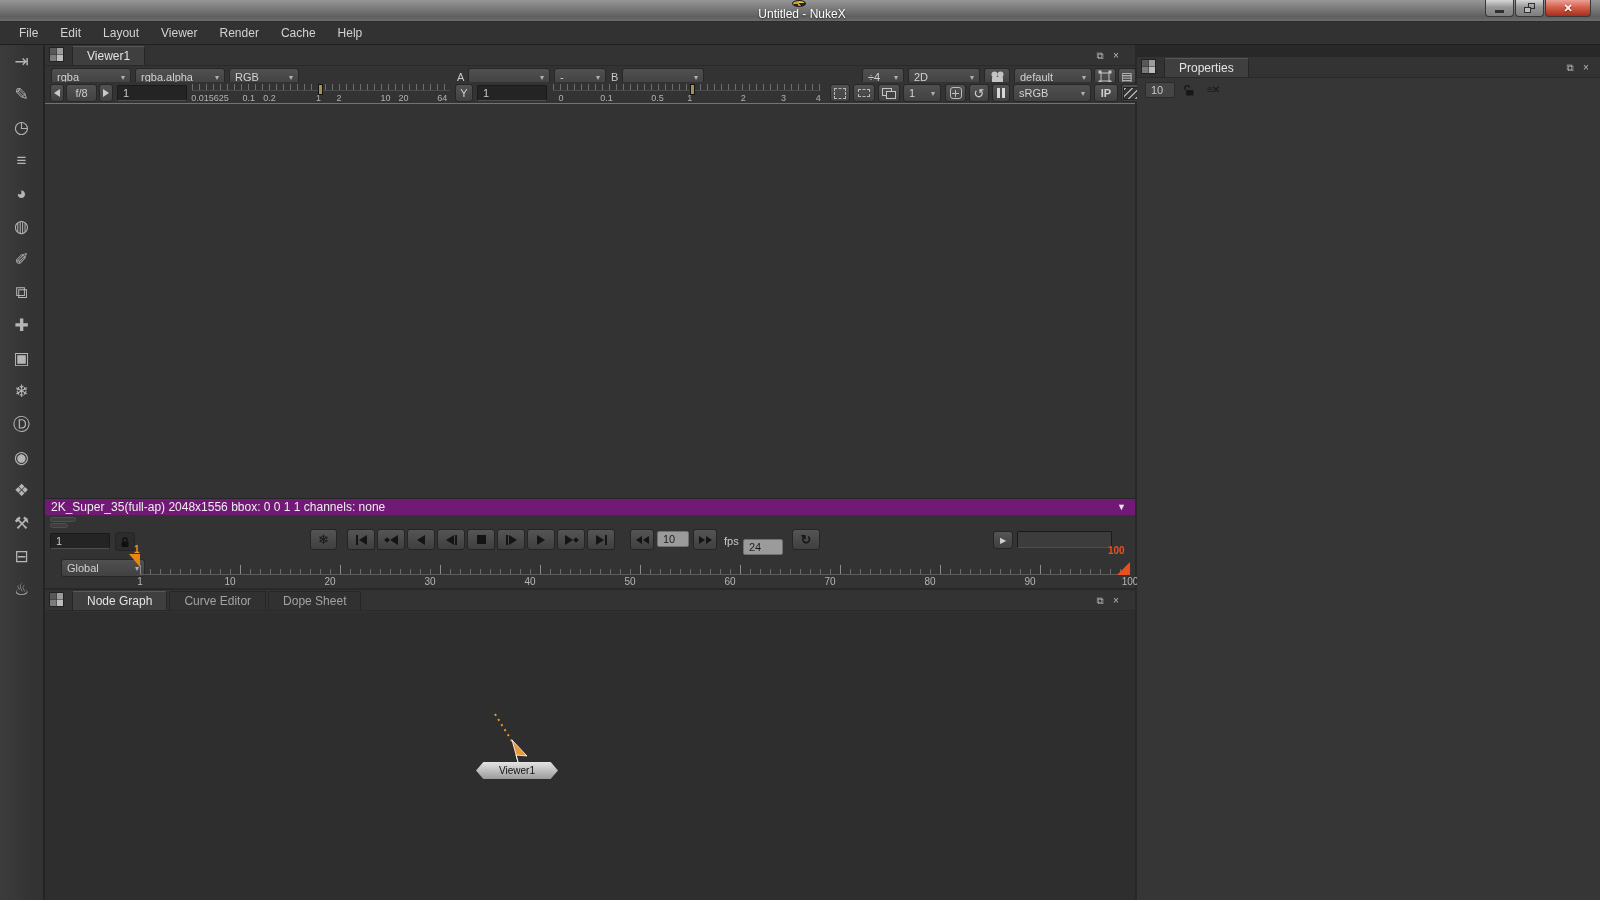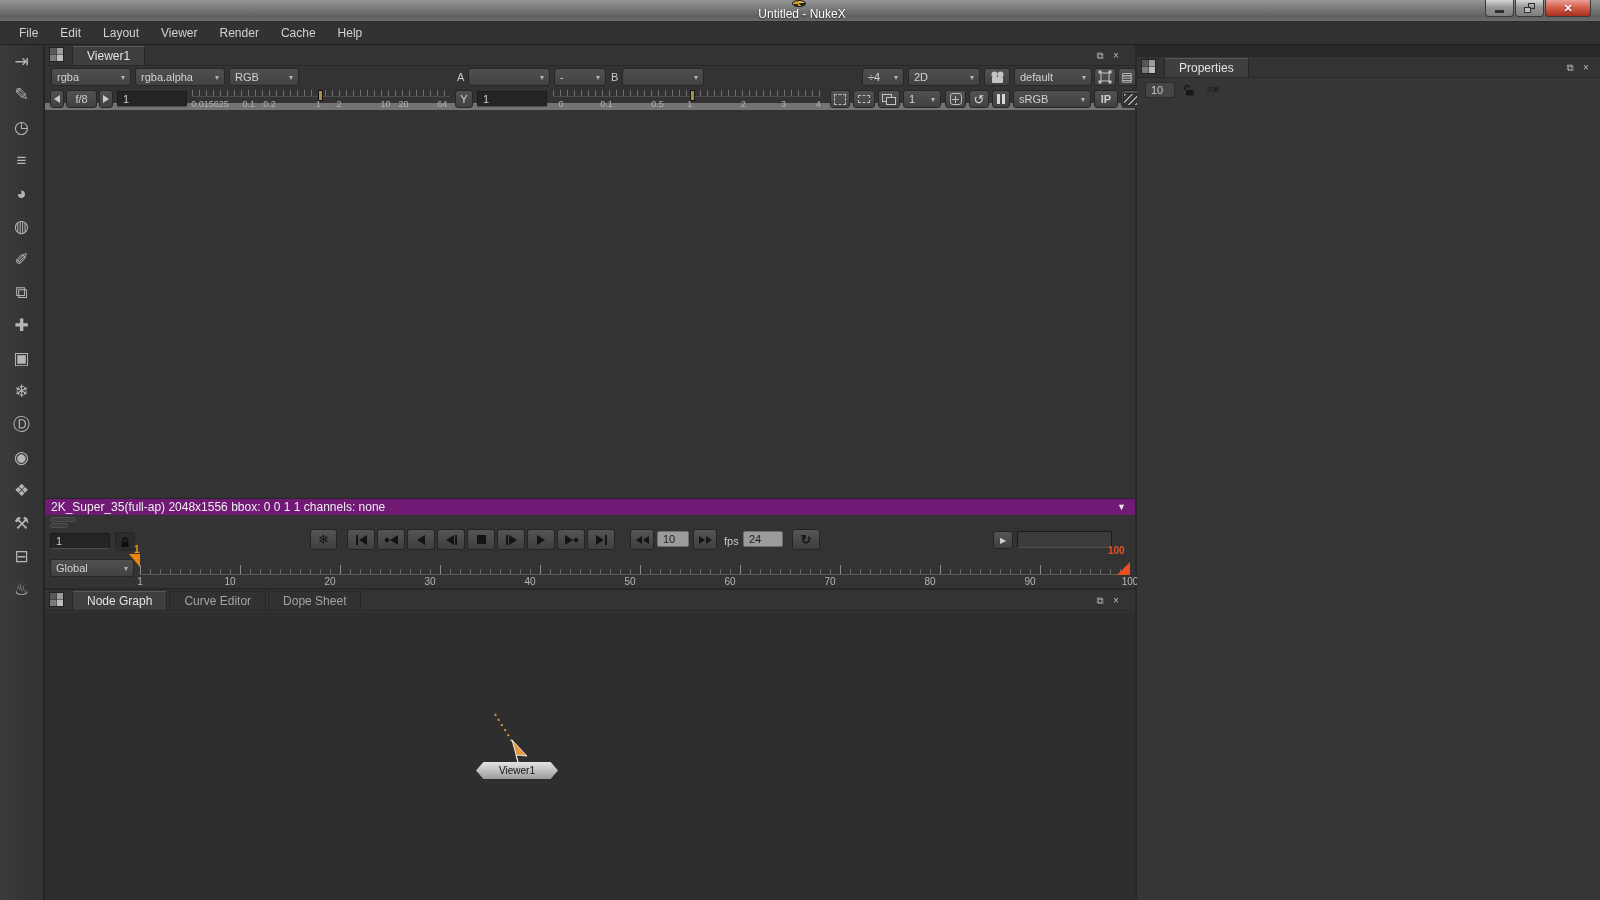--- a/index.html
+++ b/index.html
@@ -49,21 +49,21 @@
     background-size:50% 50%; background-repeat:no-repeat;
     background-position:0 0,100% 0,0 100%,100% 100%; }
   .tab { height:19px; padding:0 14px; font-size:12px; display:flex; align-items:center; color:#a3a3a3;
     background:#313131; border:1px solid #262626; border-bottom:none; border-radius:2px 2px 0 0; margin-right:2px; }
   .tab.active { background:#3f3f3f; color:#e3e3e3; border-color:#585858 #262626 transparent; }
   .pane-ctl { position:absolute; top:4px; width:14px; height:13px; color:#b9b9b9; font-size:10px;
     line-height:13px; text-align:center; }
 
   
   .vrow { position:absolute; left:0; width:100%; height:22px; background:#333; }
-  #vrow1 { top:21px; } #vrow2 { top:43px; border-bottom:7px solid #737373; }
+  #vrow1 { top:21px; } #vrow2 { top:37px; border-bottom:1px solid #737373; }
   .dd { position:absolute; top:2px; height:18px; background:linear-gradient(#505050,#414141);
     border:1px solid #272727; border-radius:3px; font-size:11px; color:#d2d2d2;
     display:flex; align-items:center; padding:0 5px; }
   .dd .caret { margin-left:auto; font-size:8px; color:#b0b0b0; padding-left:5px; }
   .btn { position:absolute; top:2px; height:18px; background:linear-gradient(#525252,#414141);
     border:1px solid #272727; border-radius:3px; display:flex; align-items:center; justify-content:center;
     color:#cfcfcf; font-size:11px; }
   .lbl { position:absolute; top:5px; font-size:11px; color:#c9c9c9; }
   .field { position:absolute; top:3px; height:16px; background:#242424; border:1px solid #1a1a1a;
     border-bottom-color:#4e4e4e; border-radius:2px; color:#c9c9c9; font-size:11px;
@@ -445,35 +445,35 @@
         <div class="tl sm"></div>
       </div>
     <div class="field light" style="left:612px;top:16px;width:32px;">
         <span>10</span>
       </div>
     <div class="tpbtn" style="left:648px;width:24px;">
         <div class="tr sm"></div>
         <div class="tr sm"></div>
       </div>
     <span class="lbl" style="left:679px;top:20px;">fps</span>
-    <div class="field light" style="left:698px;top:16px;width:40px;">
+    <div class="field light" style="left:698px;top:24px;width:40px;">
         <span>24</span>
       </div>
     <div class="tpbtn" style="left:747px;width:28px;">
         <span class="looparrow">↻</span>
       </div>
 
     <div class="tpbtn" style="left:948px;width:20px;top:16px;height:18px;">
       <span style="font-size:8px;color:#d0d0d0;">▶</span>
     </div>
     <div class="field" style="left:972px;top:16px;width:95px;height:17px;background:#3c3c3c;"></div>
   </div>
 
   <div id="vtime">
-    <div class="dd" style="left:5px;width:84px;">
+    <div class="dd" style="left:16px;width:84px;">
       <span>Global</span>
       <span class="caret">▾</span>
     </div>
     <span class="ph-label">1</span>
     <div class="ph-arrow"></div>
     <div id="ttrack"></div>
     <span class="end-label">100</span>
     <div class="end-arrow"></div>
     <span class="tnum" style="left:95px;">1</span>
     <span class="tnum" style="left:185px;">10</span>

